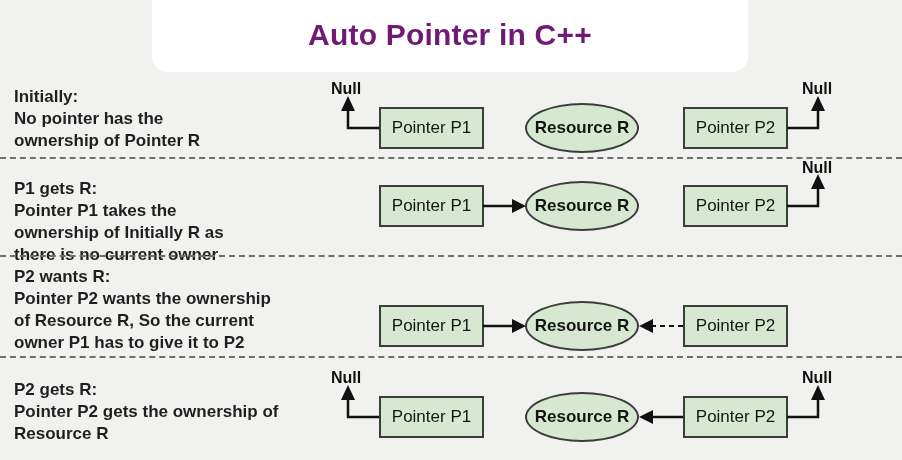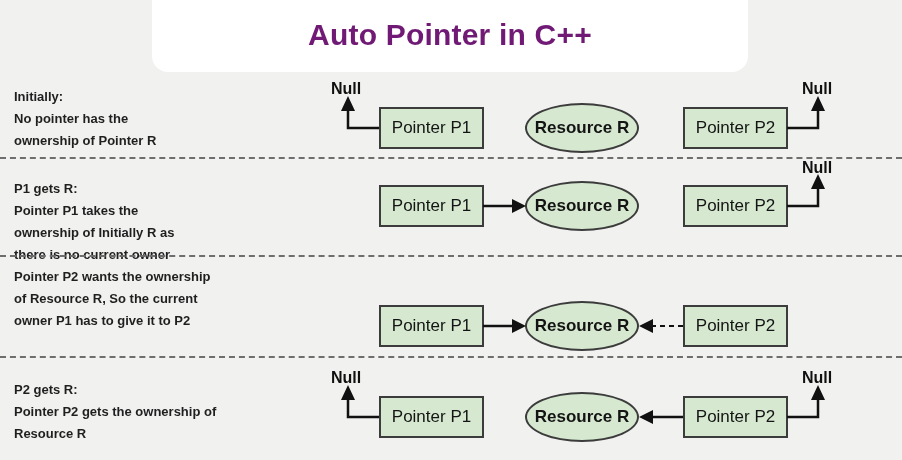--- a/index.html
+++ b/index.html
@@ -10,21 +10,21 @@
   .title-panel{
     position:absolute;left:152px;top:-16px;width:596px;height:88px;
     background:#ffffff;border-radius:16px;
     display:flex;align-items:center;justify-content:center;
   }
   .title-text{
     padding-top:14px;font-size:30px;font-weight:700;color:#701a75;
     letter-spacing:0.2px;
   }
   .caption{
-    position:absolute;left:14px;font-size:13px;font-weight:700;
+    position:absolute;left:14px;font-size:17px;font-weight:700;
     color:#1f1f1f;line-height:22px;white-space:nowrap;
   }
   .separator{
     position:absolute;left:0;width:902px;height:0;
     border-top:2px dashed #6e6e6e;
   }
   .shape-box{
     position:absolute;width:105px;height:42px;box-sizing:border-box;
     background:#d6e9d0;border:2px solid #3c3c3c;
     display:flex;align-items:center;justify-content:center;
@@ -59,20 +59,21 @@
     <div>No pointer has the</div>
     <div>ownership of Pointer R</div>
   </div>
   <div class="caption" style="top:178px">
     <div>P1 gets R:</div>
     <div>Pointer P1 takes the</div>
     <div>ownership of Initially R as</div>
     <div>there is no current owner</div>
   </div>
   <div class="caption" style="top:266px">
+    <div>P2 wants R:</div>
     <div>Pointer P2 wants the ownership</div>
     <div>of Resource R, So the current</div>
     <div>owner P1 has to give it to P2</div>
   </div>
   <div class="caption" style="top:379px">
     <div>P2 gets R:</div>
     <div>Pointer P2 gets the ownership of</div>
     <div>Resource R</div>
   </div>
 

